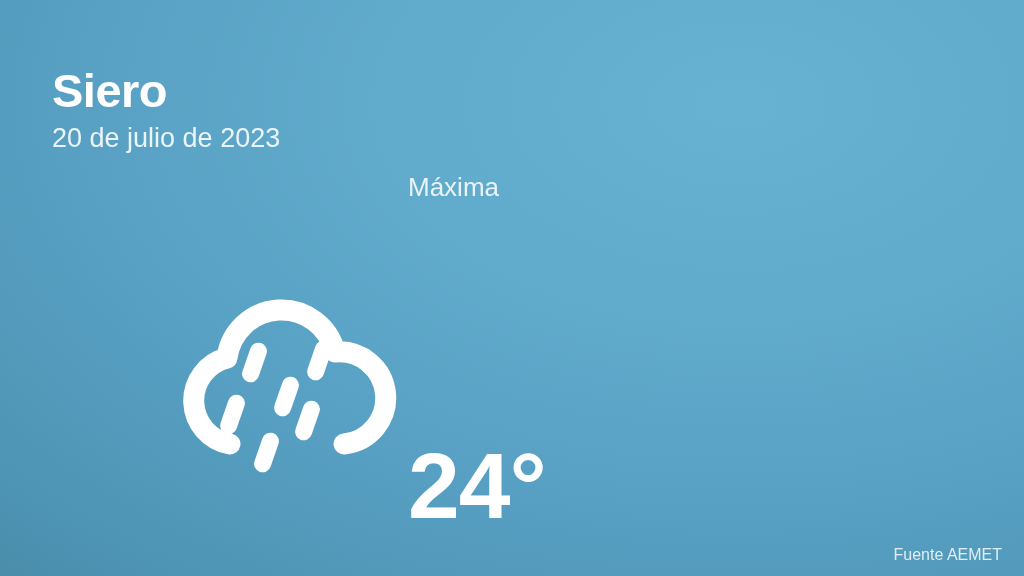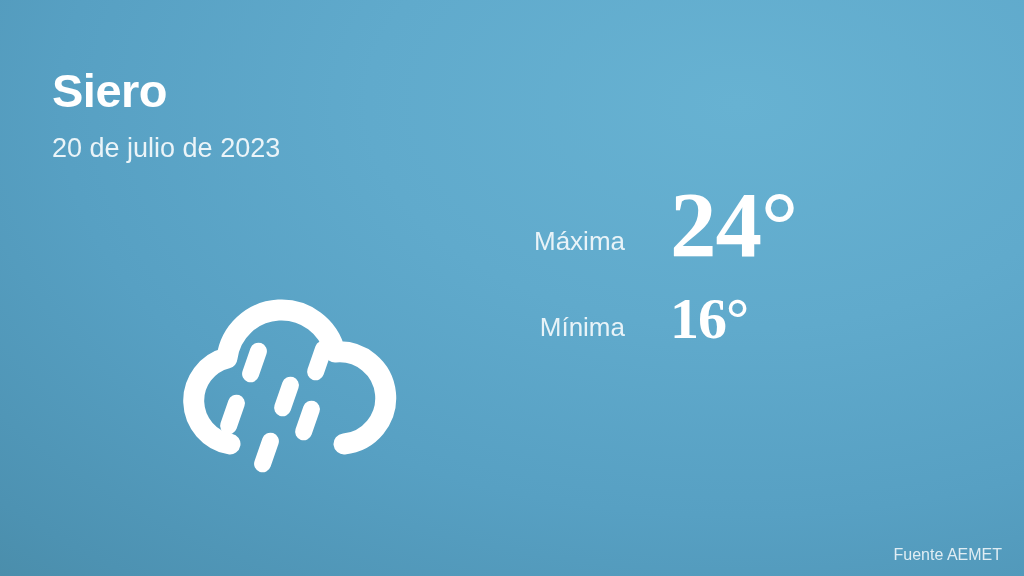--- a/index.html
+++ b/index.html
@@ -39,21 +39,21 @@
   .city-name {
     font-size: 47px;
     font-weight: bold;
     color: #ffffff;
     line-height: 1.06;
     letter-spacing: -0.5px;
     white-space: nowrap;
   }
 
   .date-line {
-    margin-top: 17px;
+    margin-top: 7px;
     font-size: 27px;
     font-weight: normal;
     color: rgba(255,255,255,0.88);
     line-height: 1.15;
     white-space: nowrap;
   }
 
   
   .icon-area {
     position: absolute;
@@ -90,24 +90,23 @@
     color: rgba(255,255,255,0.86);
     font-weight: normal;
     white-space: nowrap;
   }
 
   .reading-value {
     color: #ffffff;
     font-weight: bold;
     white-space: nowrap;
     letter-spacing: -1px;
-    font-family: Liberation Serif, serif;
   }
 
-  .row-max { height: 112px; }
+  .row-max { height: 112px; flex-direction: column; }
   .row-max .reading-label { font-size: 26px; position: relative; top: -6px; }
   .row-max .reading-value { font-size: 93px; line-height: 1; }
 
   .row-min { height: 104px; }
   .row-min .reading-label { font-size: 26px; position: relative; top: -2px; }
   .row-min .reading-value { font-size: 58px; line-height: 1; }
 
   .row-prec { height: 60px; }
   .row-prec .reading-label { font-size: 25px; position: relative; top: -3px; }
   .row-prec .reading-value { font-size: 45px; line-height: 1; }
@@ -152,24 +151,20 @@
     </svg>
   </div>
 
   <div class="readings">
 
     <div class="reading-row row-max">
       <span class="reading-label">Máxima</span>
       <span class="reading-value">24°</span>
     </div>
 
-    <div class="reading-row row-min">
-      <span class="reading-label">Mínima</span>
-      <span class="reading-value">16°</span>
-    </div>
 
     <div class="reading-row row-prec">
     </div>
 
   </div>
 
   <div class="source-credit">Fuente AEMET</div>
 
 </div>
 

